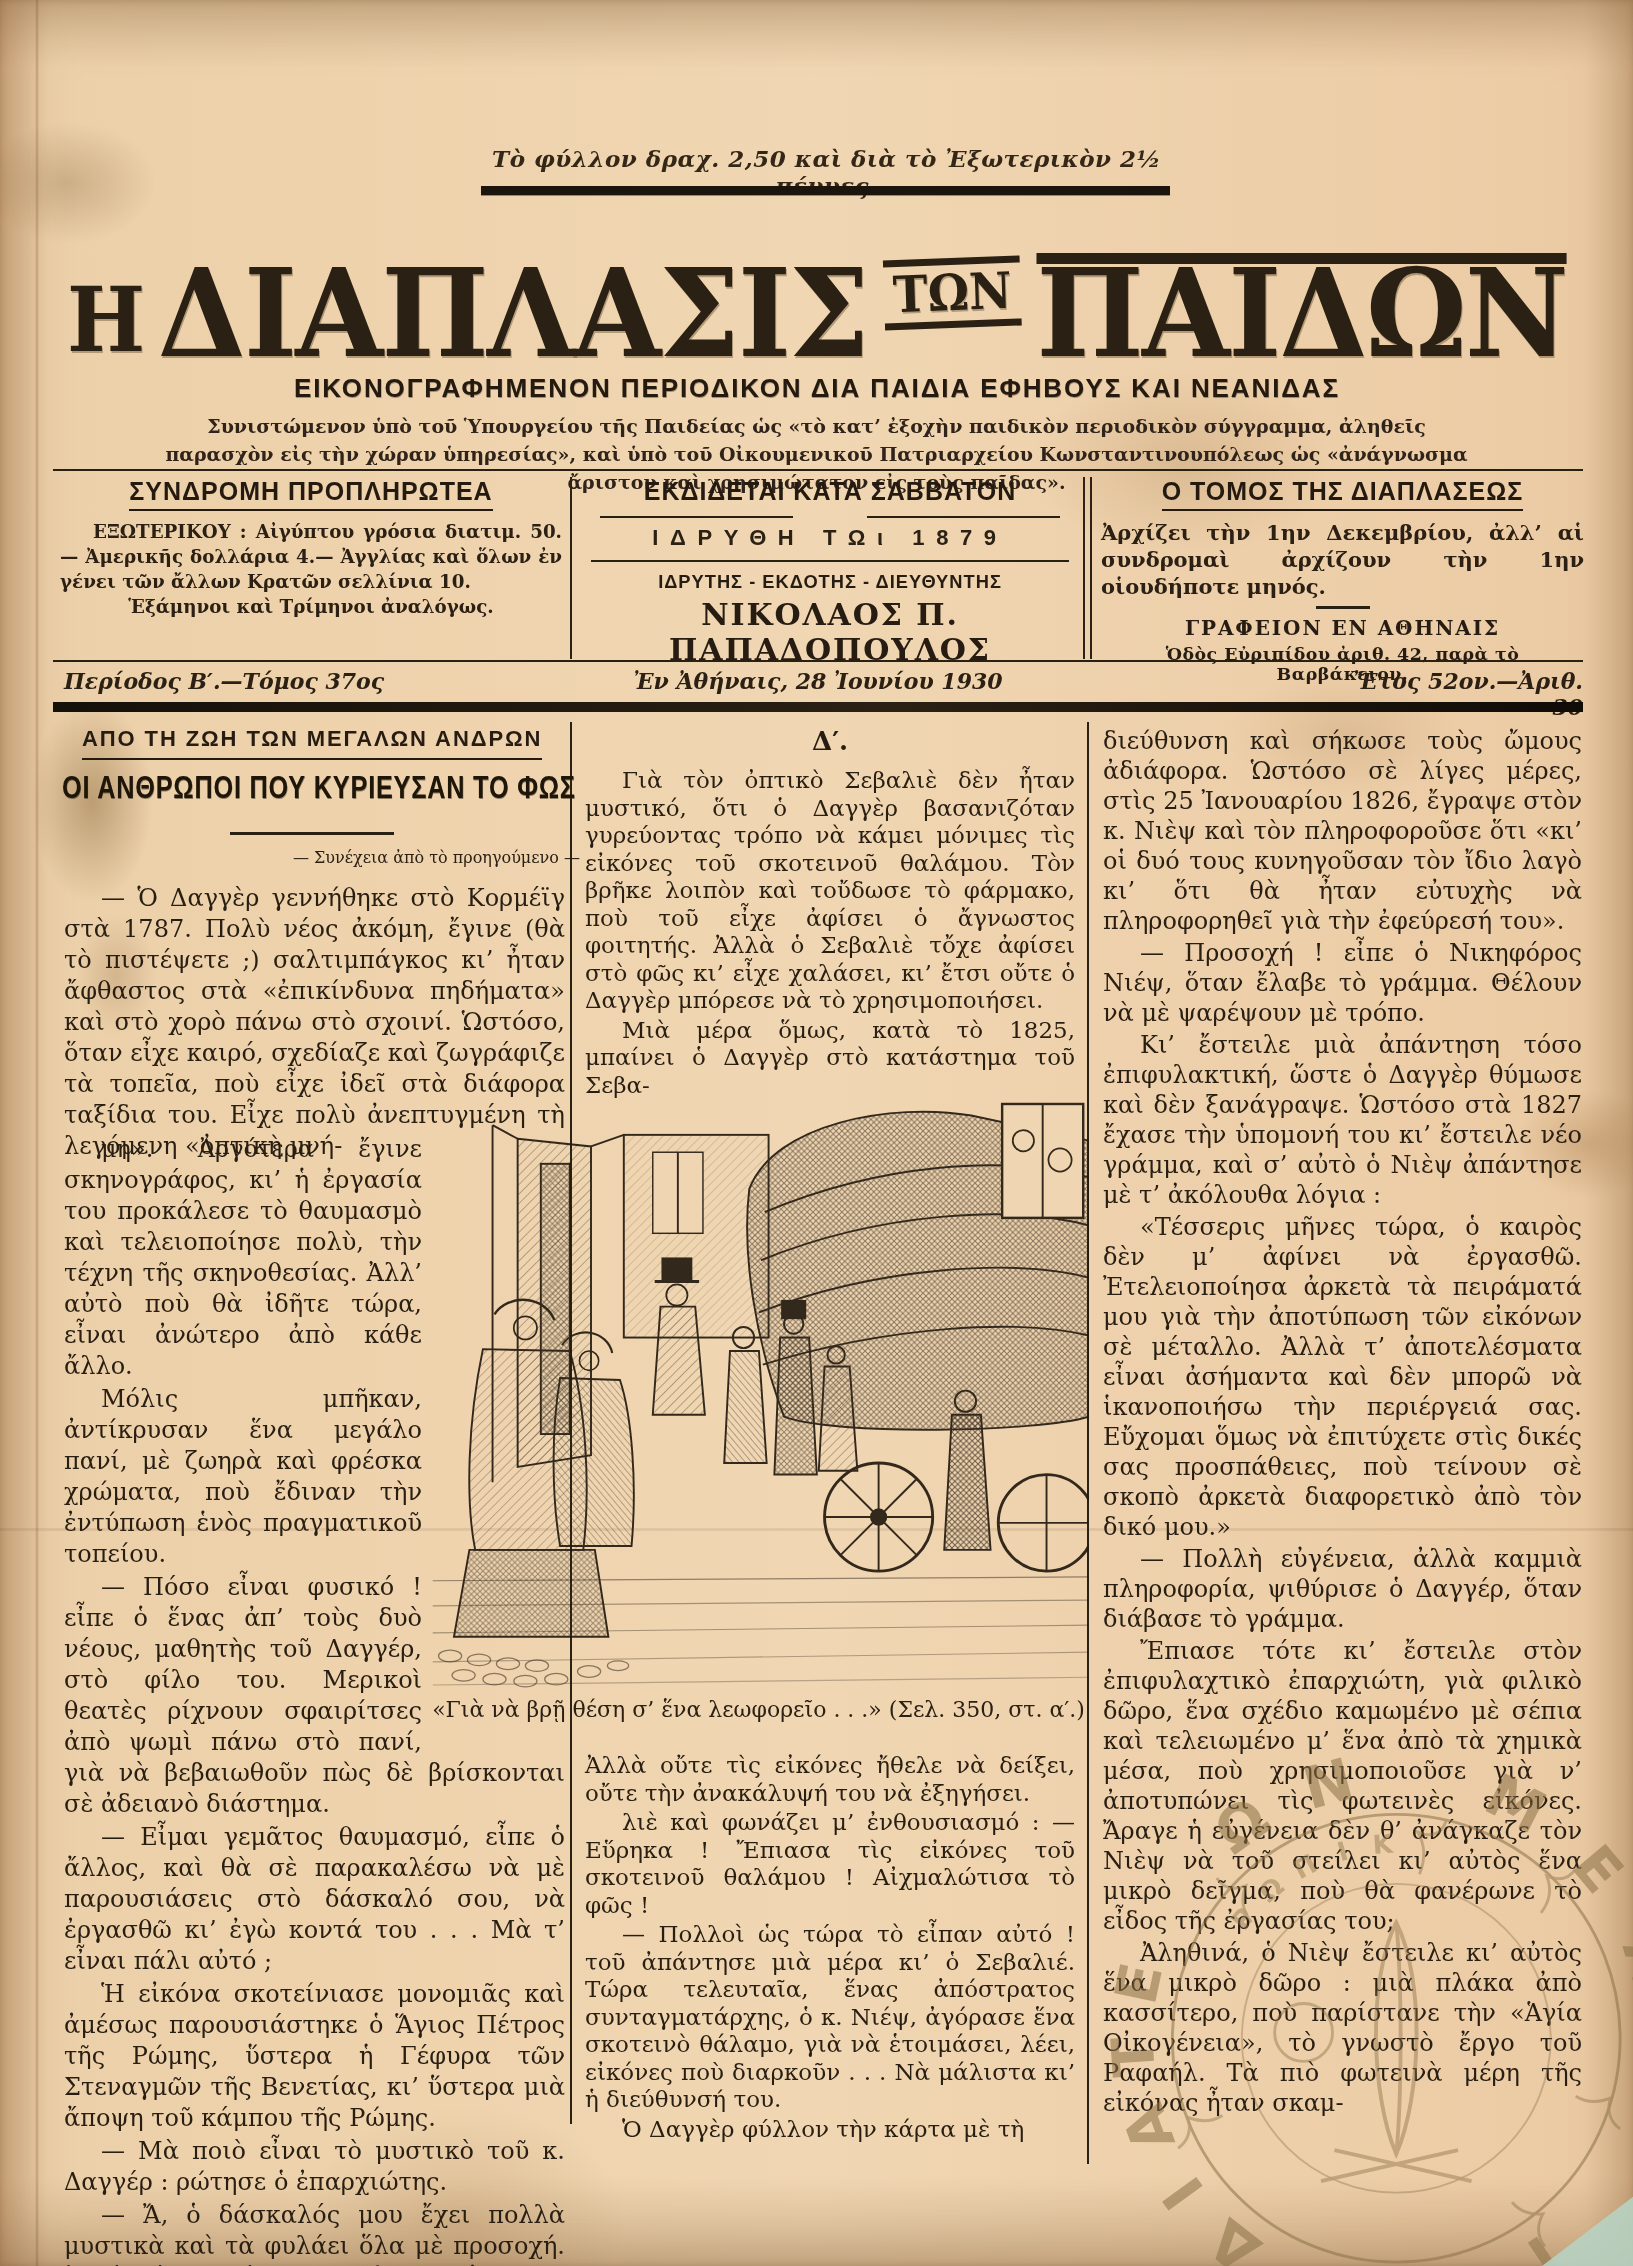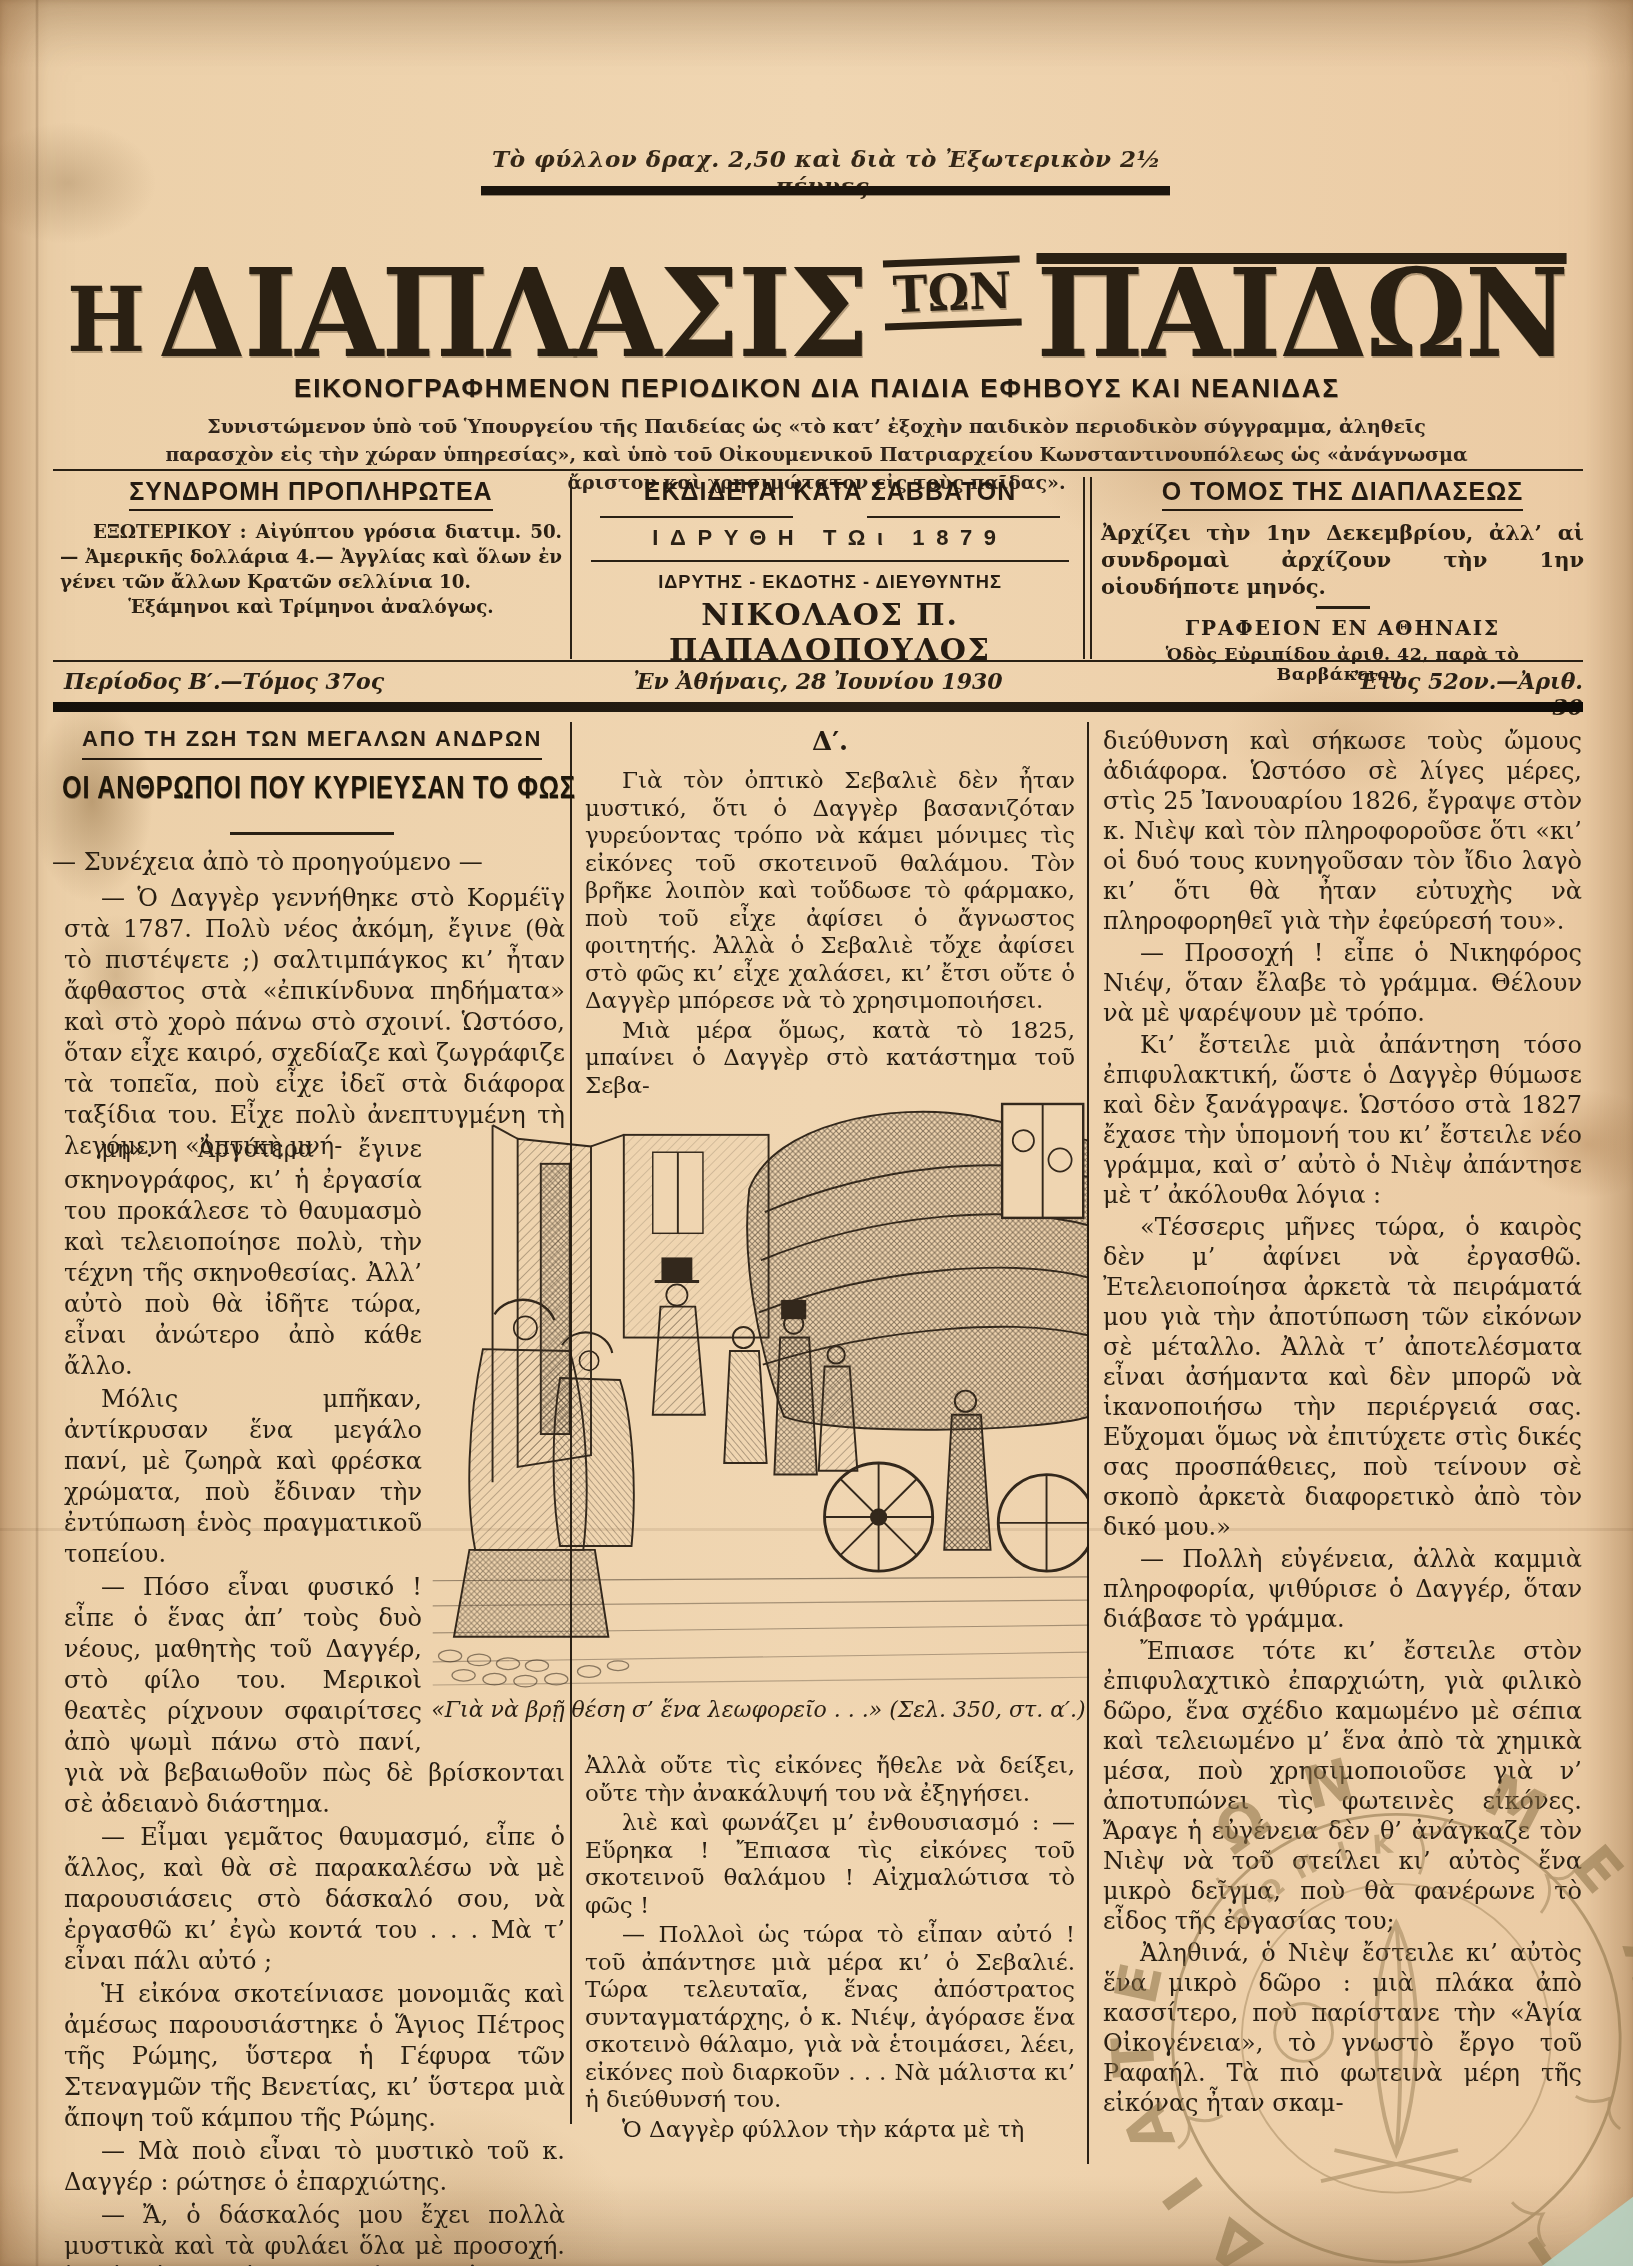--- a/index.html
+++ b/index.html
@@ -96,35 +96,35 @@
   .dl-right{top:668px; left:1332px; width:251px; text-align:right;}
 
   .kicker{top:726px; left:62px; font-family:"Liberation Sans","DejaVu Sans",sans-serif;
     font-weight:700; font-size:22px; letter-spacing:1.9px; border-bottom:2.9px solid #241a10;
     padding-bottom:5.8px;margin-left:20px;}
   .headline-wrap{top:769px; left:62px; width:637px; transform:scaleX(.79); transform-origin:0 50%;}
   .headline{font-family:"Liberation Sans","DejaVu Sans",sans-serif; font-weight:700;
     font-size:32px; letter-spacing:1px; white-space:nowrap; color:#1e1609;
     text-shadow:0.5px 0.5px 0 rgba(50,35,15,.5);}
   .hl-rule{top:832px; left:230px; width:164px; height:2.9px;}
-  .cont-note{top:848px; left:52px; width:505px; text-align:left; font-size:24px; color:#2b2013;}
+  .cont-note{top:848px; left:75px; width:505px; text-align:right; font-size:16px; color:#2b2013;}
 
   .body{ text-align:justify; color:#281e12;}
   .body p{margin:2px; text-indent:37px;}
   .cont p:first-child{text-indent:0;}
   .col1a{top:881px; left:62px; width:505px; font-size:24px; line-height:31px;}
   .col1b{top:1132px; left:62px; width:505px; font-size:24px; line-height:31px;}
   .spacer{float:right; width:145px; height:599px;}
   .col2head{top:726px; left:583px; width:494px; text-align:center; font-size:26px; font-weight:700;}
   .col2a{top:765px; left:583px; width:494px; font-size:23px; line-height:27.5px;}
   .col2b{top:1750px; left:583px; width:494px; font-size:23px; line-height:27.5px;}
   .col3{top:724px; left:1101px; width:483px; font-size:24px; line-height:30px;}
 
   .engraving{top:1096px; left:425px; width:664px; height:596px;}
-  .caption{top:1697px; left:430px; width:657px; text-align:center; font-size:22px; color:#2b2013;font-style:italic;}
+  .caption{top:1697px; left:430px; width:657px; text-align:center; font-size:22px; color:#2b2013;}
 
   .watermark{top:1714px; left:1062px; width:572px; height:552px; opacity:.55; pointer-events:none;}
   .wm-big{font-family:"DejaVu Sans",sans-serif; font-weight:700; font-size:60px; fill:#8b7146; text-anchor:middle;}
   .wm-small{font-family:"DejaVu Sans",sans-serif; font-weight:700; font-size:27px; fill:#8b7146; text-anchor:middle;}
 
   .corner-sliver{right:0; bottom:0; width:0; height:0;
     border-left:92px solid transparent; border-bottom:70px solid #b7d2c2; opacity:.9;}
 </style>
 </head>
 <body>

